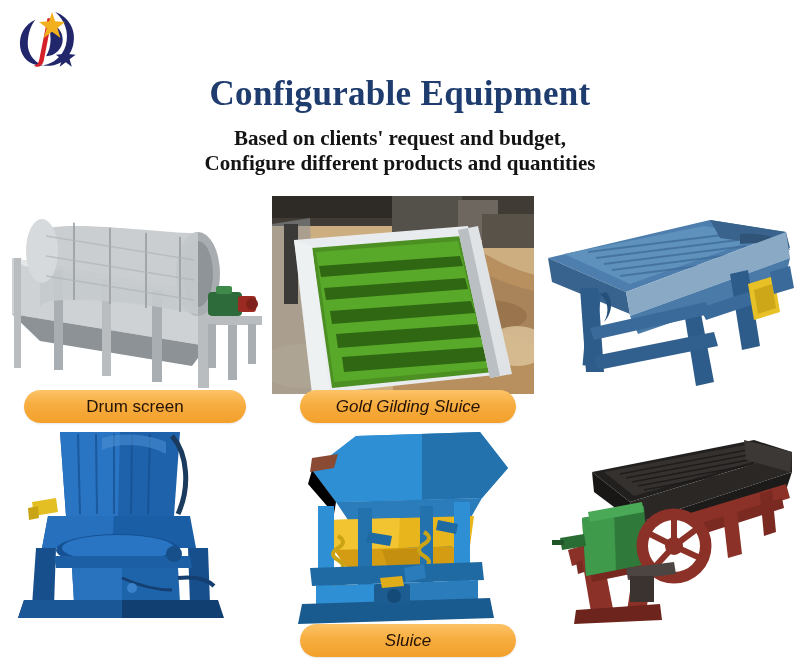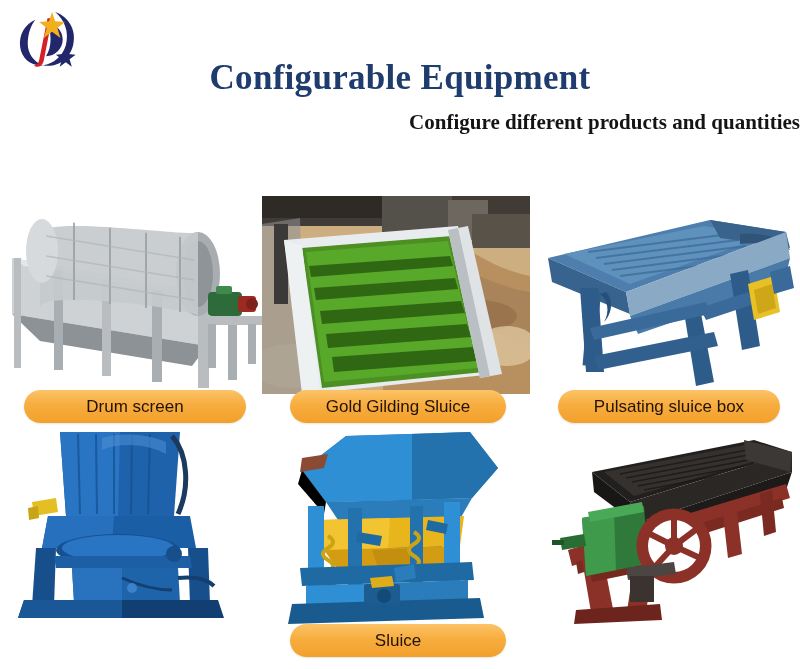--- a/index.html
+++ b/index.html
@@ -12,38 +12,38 @@
   }
   .page{position:relative;width:800px;height:669px;}
 
   
   .logo{position:absolute;left:8px;top:6px;width:76px;height:76px;}
   .logo svg{width:100%;height:100%;display:block;}
 
   
   .header{position:absolute;left:0;top:0;width:800px;text-align:center;}
   .title{
-    margin:0;padding-top:58px;
+    margin:0;padding-top:74px;
     font-family:"Liberation Serif", serif;
     font-weight:bold;font-size:35px;line-height:40px;
     color:#1f3c6e;letter-spacing:.3px;
   }
   .subtitle{
     margin:0;padding-top:12px;
     font-family:"Liberation Serif", serif;
     font-weight:bold;font-size:21px;line-height:25px;
     color:#141414;
   }
-  .subtitle .l2{display:block;text-align:right;}
+  .subtitle .l2{display:block;}
 
   
   .grid{position:absolute;left:0;top:196px;width:800px;}
   .row{position:relative;width:784px;height:232px;}
   .cell{position:absolute;top:0;width:265px;height:232px;}
-  .c0{left:2px;} .c1{left:262px;} .c2{left:534px;}
+  .c0{left:2px;} .c1{left:272px;font-style:italic;} .c2{left:534px;}
 
   .photo{position:absolute;left:0;top:0;width:265px;height:198px;overflow:hidden;background:#ffffff;}
   .photo.bleed{width:268px;}
   .photo .scene{position:absolute;inset:0;}
 
   
   .pill{
     position:absolute;
     height:33px;line-height:33px;
     border-radius:17px;
@@ -76,20 +76,21 @@
       <path d="M36 18 C22 24 14 38 16 54 C18 70 32 80 46 78 C34 74 26 62 26 50 C26 36 30 26 36 18 Z" fill="#22276b"></path>
       <path d="M58 16 L47 72 C45 80 38 82 34 78 C40 78 41 72 42 66 L52 16 Z" fill="#d5202a"></path>
       <path d="M58 8 l4 12 13 1 -10 8 4 13 -11 -8 -11 8 4 -13 -10 -8 13 -1 Z" fill="#f2b01e"></path>
       <path d="M76 54 l3 9 10 1 -8 6 3 10 -8 -6 -8 6 3 -10 -8 -6 10 -1 Z" fill="#22276b"></path>
     </svg>
   </div>
 
   <div class="header">
     <h1 class="title">Configurable Equipment</h1>
     <div class="subtitle">
+      <span class="l1">Based on clients' request and budget,</span>
       <span class="l2">Configure different products and quantities</span>
     </div>
   </div>
 
   <div class="grid">
 
     <div class="row r1">
 
       <div class="cell c0">
         <div class="photo">
@@ -214,21 +215,20 @@
               <path d="M166 112 L214 96 L220 108 L172 124 Z" fill="#3a6a99"></path>
 
               <path d="M214 88 L240 80 L246 116 L220 124 Z" fill="#e8c126"></path>
               <path d="M220 94 L238 88 L242 112 L224 118 Z" fill="#cda717"></path>
               <path d="M236 76 L256 70 L260 92 L240 98 Z" fill="#3a6a99"></path>
 
               <path d="M66 98 C74 104 76 116 70 126 C78 118 80 104 72 96 Z" fill="#24507a"></path>
             </svg>
           </div>
         </div>
-        <div class="pill p2">Pulsating sluice box</div>
       </div>
     </div>
 
     <div class="row r2">
 
       <div class="cell c0">
         <div class="photo">
           <div class="scene">
             <svg viewBox="0 0 265 198" preserveAspectRatio="xMidYMid meet">
               <rect width="265" height="198" fill="#ffffff"></rect>

